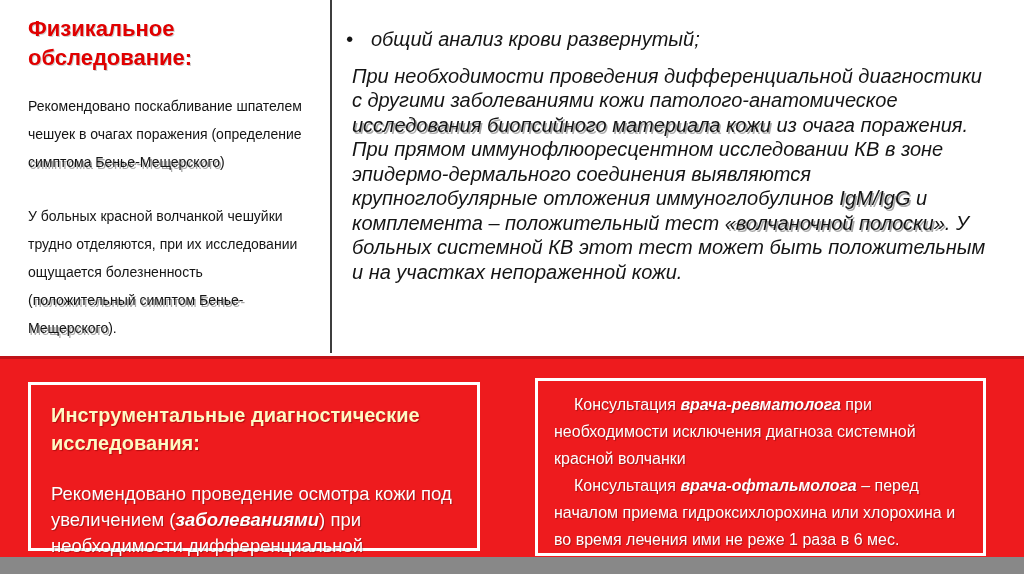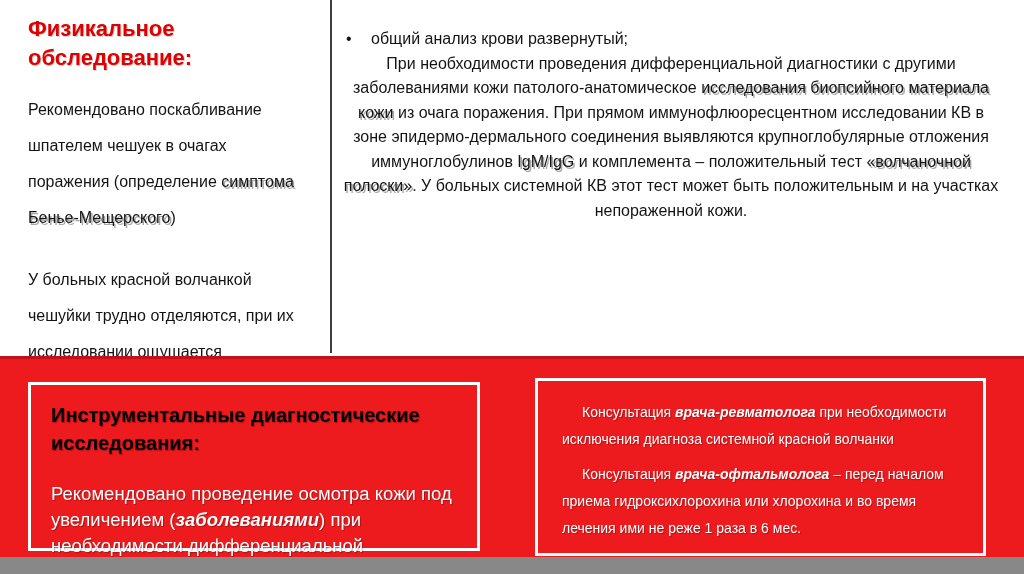--- a/index.html
+++ b/index.html
@@ -9,50 +9,50 @@
     color:#141414;
   }
   
   .col-left{position:absolute;left:28px;top:14px;width:284px;}
   .col-right{position:absolute;left:340px;top:14px;width:662px;}
   .divider{position:absolute;left:330px;top:0;width:2px;height:353px;background:#3d3d3d;}
   h1.red-title{
     margin:0;font-size:22px;line-height:29px;font-weight:bold;color:#e00000;
     text-shadow:1px 1px 0 rgba(170,170,170,.55);
   }
-  .body-text{font-size:16px;line-height:36px;color:#141414;}
+  .body-text{font-size:14px;line-height:28px;color:#141414;}
   .col-left p{margin:0;}
   .col-left .p1{margin-top:20px;}
   .col-left .p2{margin-top:26px;}
-  .col-right .body-text{font-size:16px;line-height:24.5px;}
+  .col-right .body-text{font-size:20px;line-height:24.5px;font-style:italic;}
   ul.bullets{margin:13px 0 0 0;padding:0;list-style:none;}
   ul.bullets li{padding-left:31px;position:relative;}
   ul.bullets li::before{content:"•";position:absolute;left:6px;}
-  .col-right .para{margin:0;text-align:center;}
+  .col-right .para{margin:12px;}
   
   .sh{text-shadow:1.6px 1.6px 0 #a8a8a8;}
   .bi{font-weight:bold;font-style:italic;}
   
   .red-band{
     position:absolute;left:0;top:356px;width:1024px;height:218px;
     background:#ee1b1e;border-top:3px solid #c01318;
   }
   .white-box{position:absolute;border:3px solid #ffffff;box-sizing:border-box;}
   .box-left{left:28px;top:23px;width:452px;height:169px;padding:14px 20px;}
   .box-right{left:535px;top:19px;width:451px;height:178px;padding:10px 16px;}
   .box-left h2{
-    margin:2px 0 0 0;font-size:20px;line-height:28px;font-weight:bold;color:#000000;
+    margin:2px 0 0 0;font-size:20px;line-height:28px;font-weight:bold;color:#fef9c3;
     text-shadow:1px 1px 1px rgba(120,0,0,.5);
   }
   .box-left .white-text{margin:24px 0 0 0;}
   .white-text{
     color:#ffffff;font-size:18.5px;line-height:26px;
     text-shadow:1px 1px 1px rgba(0,0,0,.3);
   }
-  .box-right p{margin:8px;text-indent:20px;font-size:14px;line-height:27px;}
+  .box-right p{margin:0;text-indent:20px;font-size:16px;line-height:27px;}
 </style>
 </head>
 <body>
 
 <div class="slide">
 
   <div class="divider"></div>
 
   <div class="col-left">
     <h1 class="red-title">Физикальное обследование:</h1>

